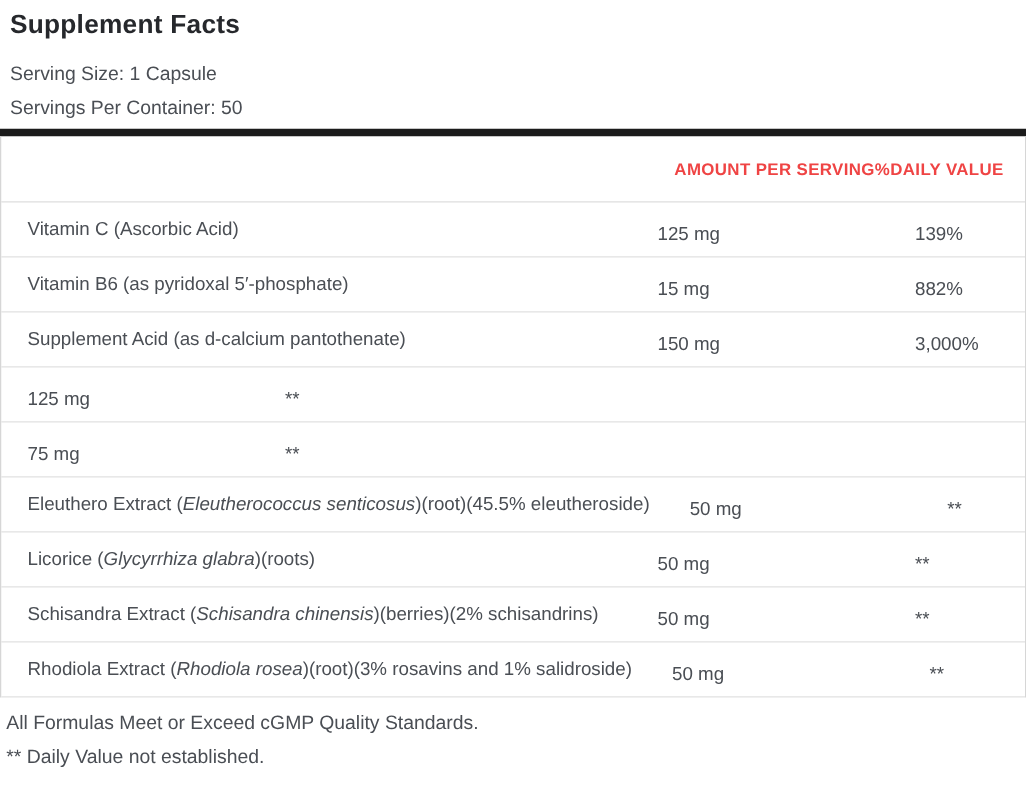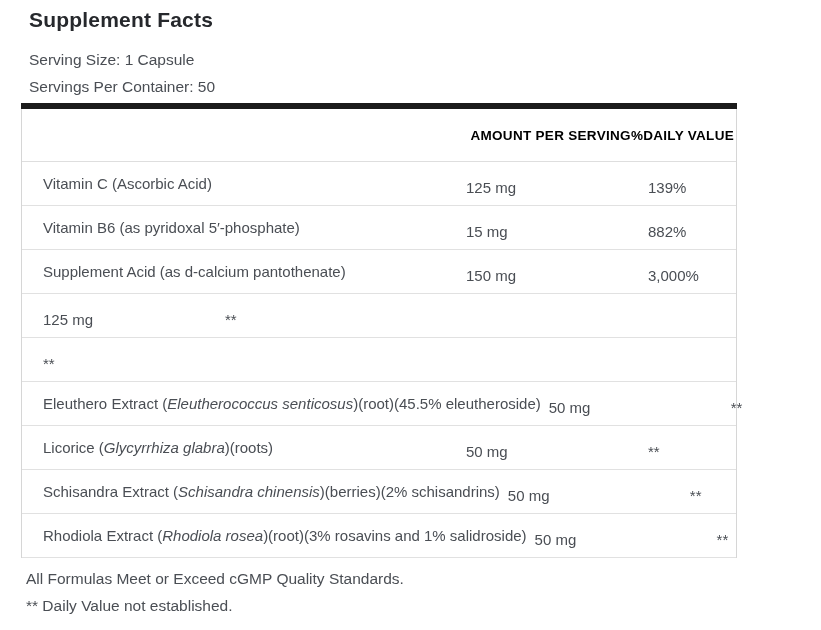--- a/index.html
+++ b/index.html
@@ -4,21 +4,21 @@
 <style>
   html, body { margin: 0; padding: 0; }
   body {
     width: 821px;
     height: 630px;
     background: #ffffff;
     font-family: "Liberation Sans", "DejaVu Sans", sans-serif;
     color: #4a4e54;
     overflow: hidden;
   }
-  .page { width: 716px; height: 630px; position: relative; margin-left: 21px; }
+  .page { width: 821px; height: 630px; position: relative; }
 
   .title {
     margin: 0;
     padding: 7px 0 0 8px;
     font-size: 21px;
     line-height: 25px;
     font-weight: 700;
     color: #26282c;
     letter-spacing: 0.2px;
   }
@@ -42,37 +42,38 @@
     border-right: 1px solid #d6d6d6;
     box-sizing: border-box;
   }
 
   .header-row {
     height: 53px;
     box-sizing: border-box;
     display: flex;
     align-items: center;
     justify-content: flex-end;
-    padding-right: 2px;
+    padding-right: 17px;
     border-bottom: 1px solid #dedede;
     font-size: 13.5px;
     font-weight: 700;
     letter-spacing: 0.3px;
-    color: #000000;
+    color: #ef4444;
   }
 
   .row {
     height: 44px;
     box-sizing: border-box;
     display: flex;
     align-items: center;
     padding-left: 21px;
     border-bottom: 1px solid #e1e1e1;
     font-size: 15px;
     color: #4a4e54;
+    gap: 24px;
   }
   .cell-name { flex: 1 1 auto; padding-right: 8px; white-space: nowrap; }
   .cell-name i { font-style: italic; }
   .cell-amount { flex: 0 0 182px; width: 182px; transform: translateY(4px); }
   .cell-dv { flex: 0 0 88px; width: 88px; transform: translateY(4px); }
 
   .footer {
     margin: 8px 0 0 5px;
     font-size: 15.5px;
     line-height: 26.5px;
@@ -112,20 +113,21 @@
           <div class="row">
             <div class="cell-name"><span>Supplement Acid (as d-calcium pantothenate)</span></div>
             <div class="cell-amount">150 mg</div>
             <div class="cell-dv">3,000%</div>
           </div>
           <div class="row">
             <div class="cell-amount">125 mg</div>
             <div class="cell-dv">**</div>
           </div>
           <div class="row">
+            <div class="cell-amount">75 mg</div>
             <div class="cell-dv">**</div>
           </div>
           <div class="row">
             <div class="cell-name"><span>Eleuthero Extract (</span><i>Eleutherococcus senticosus</i><span>)(root)(45.5% eleutheroside)</span></div>
             <div class="cell-amount">50 mg</div>
             <div class="cell-dv">**</div>
           </div>
           <div class="row">
             <div class="cell-name"><span>Licorice (</span><i>Glycyrrhiza glabra</i><span>)(roots)</span></div>
             <div class="cell-amount">50 mg</div>

